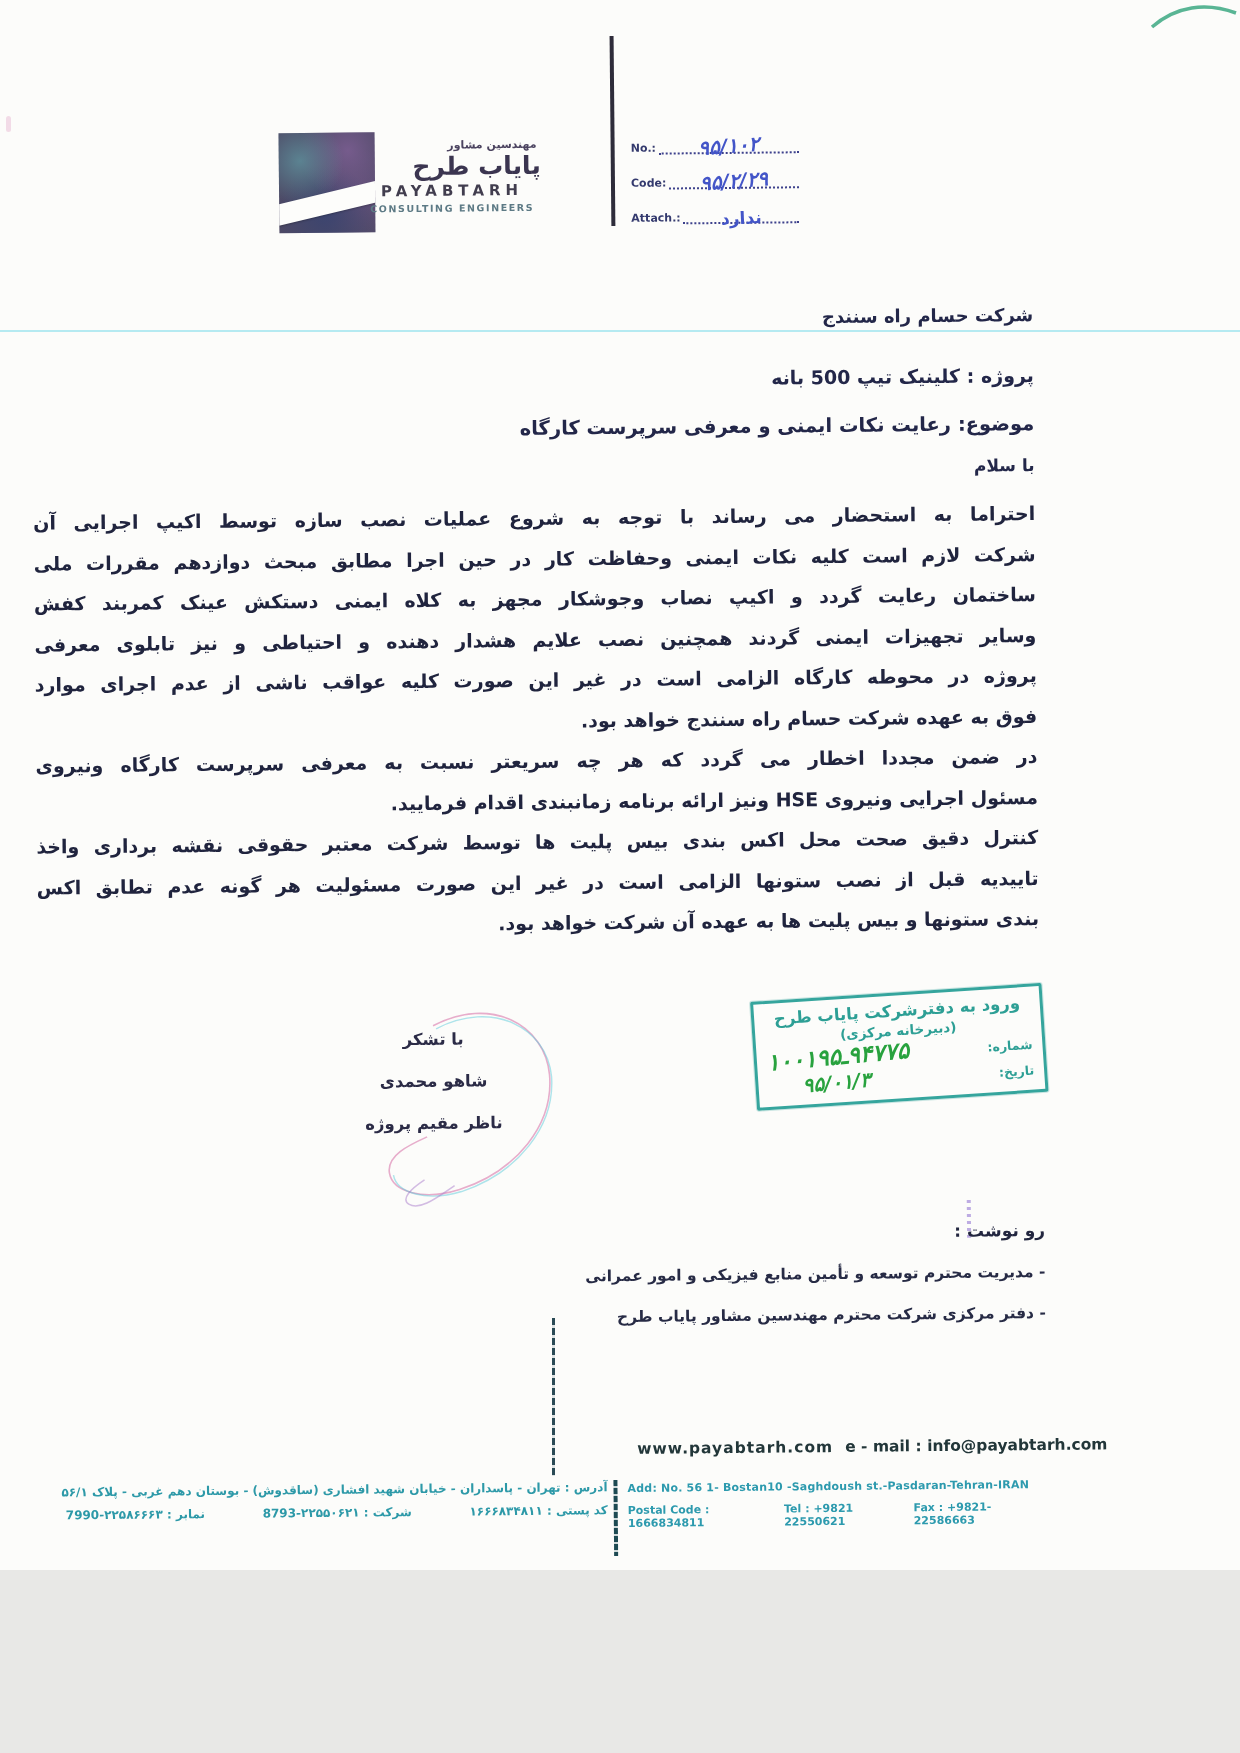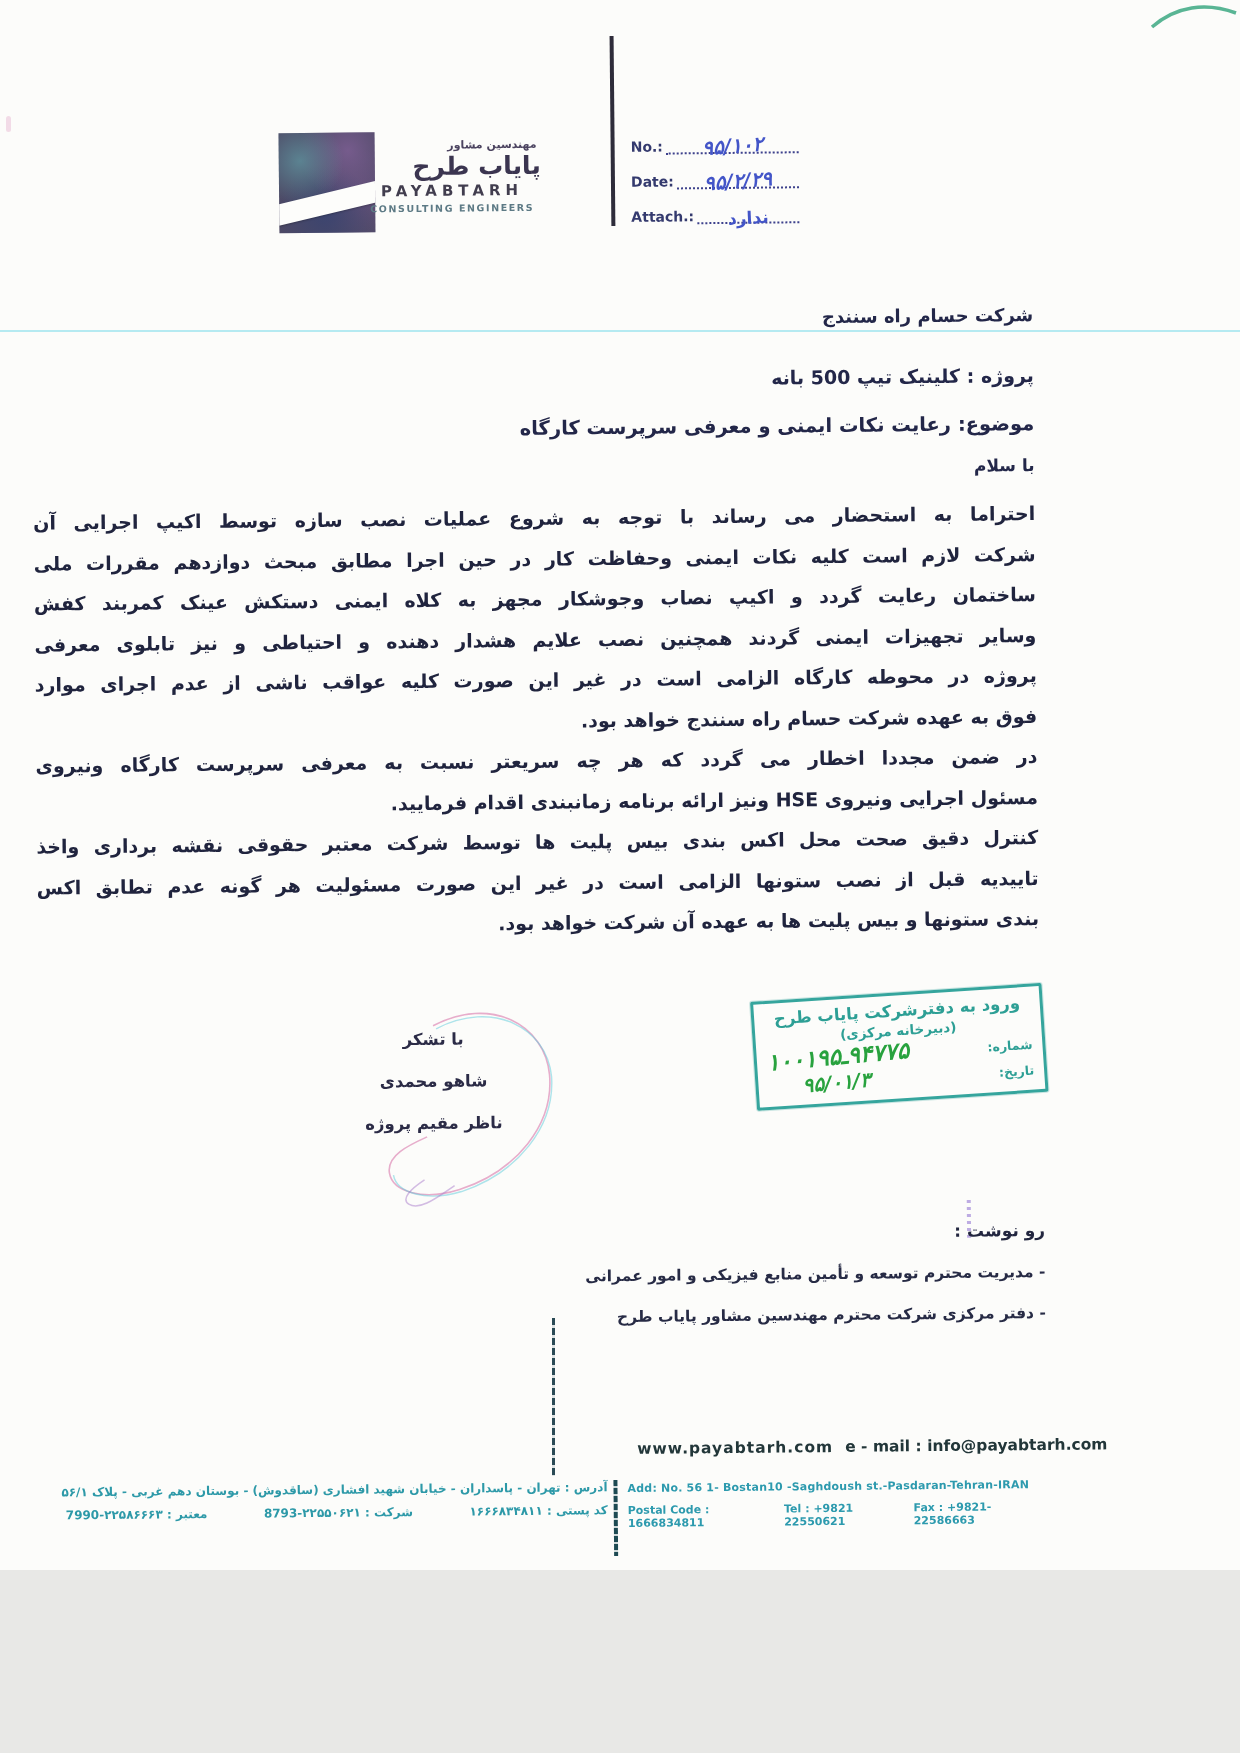--- a/index.html
+++ b/index.html
@@ -20,21 +20,21 @@
   .logo-stripe{position:absolute;left:-8%;top:60%;width:118%;height:21px;background:#fdfdfb;
         transform:rotate(-13deg);box-shadow:0 1px 2px rgba(0,0,0,.25);}
   .brand{left:366px;top:138px;width:182px;text-align:center;line-height:1.05;}
   .brand-fa-small{font-size:11px;font-weight:bold;color:#4c4460;text-align:right;padding-right:6px;}
   .brand-fa-large{font-size:25px;font-weight:bold;color:#3b3550;text-align:right;padding-right:2px;margin-top:2px;}
   .brand-en{font-size:15px;font-weight:bold;letter-spacing:5px;color:#413d4e;margin-top:4px;white-space:nowrap;}
   .brand-en-sub{font-size:9.5px;font-weight:bold;letter-spacing:1.6px;color:#5d7a85;margin-top:4px;white-space:nowrap;}
   .header-divider{left:616px;top:36px;width:4px;height:190px;background:#2e2c3a;}
   .hfields{left:636px;top:120px;width:168px;}
   .hfield{position:relative;display:flex;align-items:flex-end;gap:3px;height:35px;}
-  .hlabel{font-size:14px;font-weight:bold;color:#343a6e;line-height:1;padding-bottom:1px;white-space:nowrap;}
+  .hlabel{font-size:11px;font-weight:bold;color:#343a6e;line-height:1;padding-bottom:1px;white-space:nowrap;}
   .hleader{flex:1;border-bottom:2px dotted #3d418c;position:relative;height:4px;}
   .hval{position:absolute;bottom:-6px;left:50%;transform:translateX(-50%) rotate(-4deg);
         color:#4355c8;font-size:20px;font-weight:bold;font-style:italic;white-space:nowrap;}
   .hval-fa{font-size:17px;font-style:normal;transform:translateX(-50%) rotate(-2deg);}
   .num{direction:ltr;unicode-bidi:bidi-override;}
   .recipient{top:308px;font-size:18px;font-weight:bold;text-align:right;width:1002px;left:35px;}
   .project{top:368px;font-size:19px;font-weight:bold;text-align:right;width:1002px;left:35px;}
   .subject{top:416px;font-size:19.5px;font-weight:bold;text-align:right;width:1002px;left:35px;}
   .salutation{top:459px;font-size:17px;font-weight:bold;text-align:right;width:1002px;left:35px;}
   .body-lines{top:497px;left:35px;width:1002px;direction:rtl;}
@@ -112,21 +112,21 @@
     <div class="abs header-divider"></div>
 
     <div class="abs hfields">
       <div class="hfield">
         <span class="hlabel">No.:</span>
         <span class="hleader">
           <span class="hval num">۹۵/۱۰۲</span>
         </span>
       </div>
       <div class="hfield">
-        <span class="hlabel">Date:</span>
+        <span class="hlabel">Code:</span>
         <span class="hleader">
           <span class="hval num">۹۵/۲/۲۹</span>
         </span>
       </div>
       <div class="hfield">
         <span class="hlabel">Attach.:</span>
         <span class="hleader">
           <span class="hval hval-fa">ندارد</span>
         </span>
       </div>
@@ -207,21 +207,21 @@
       <div class="f-fa-row">
         <span>
           <span>کد پستی :</span>
           <span class="num">۱۶۶۶۸۳۴۸۱۱</span>
         </span>
         <span>
           <span>شرکت :</span>
           <span class="num">8793-۲۲۵۵۰۶۲۱</span>
         </span>
         <span>
-          <span>معتبر :</span>
+          <span>نمابر :</span>
           <span class="num">7990-۲۲۵۸۶۶۶۳</span>
         </span>
       </div>
     </div>
 
     <div class="abs footer-en">
       <div class="footer-en-address">Add:  No. 56 1- Bostan10 -Saghdoush st.-Pasdaran-Tehran-IRAN</div>
       <div class="f-en-row">
         <span>Postal Code : 1666834811</span>
         <span>Tel : +9821 22550621</span>

